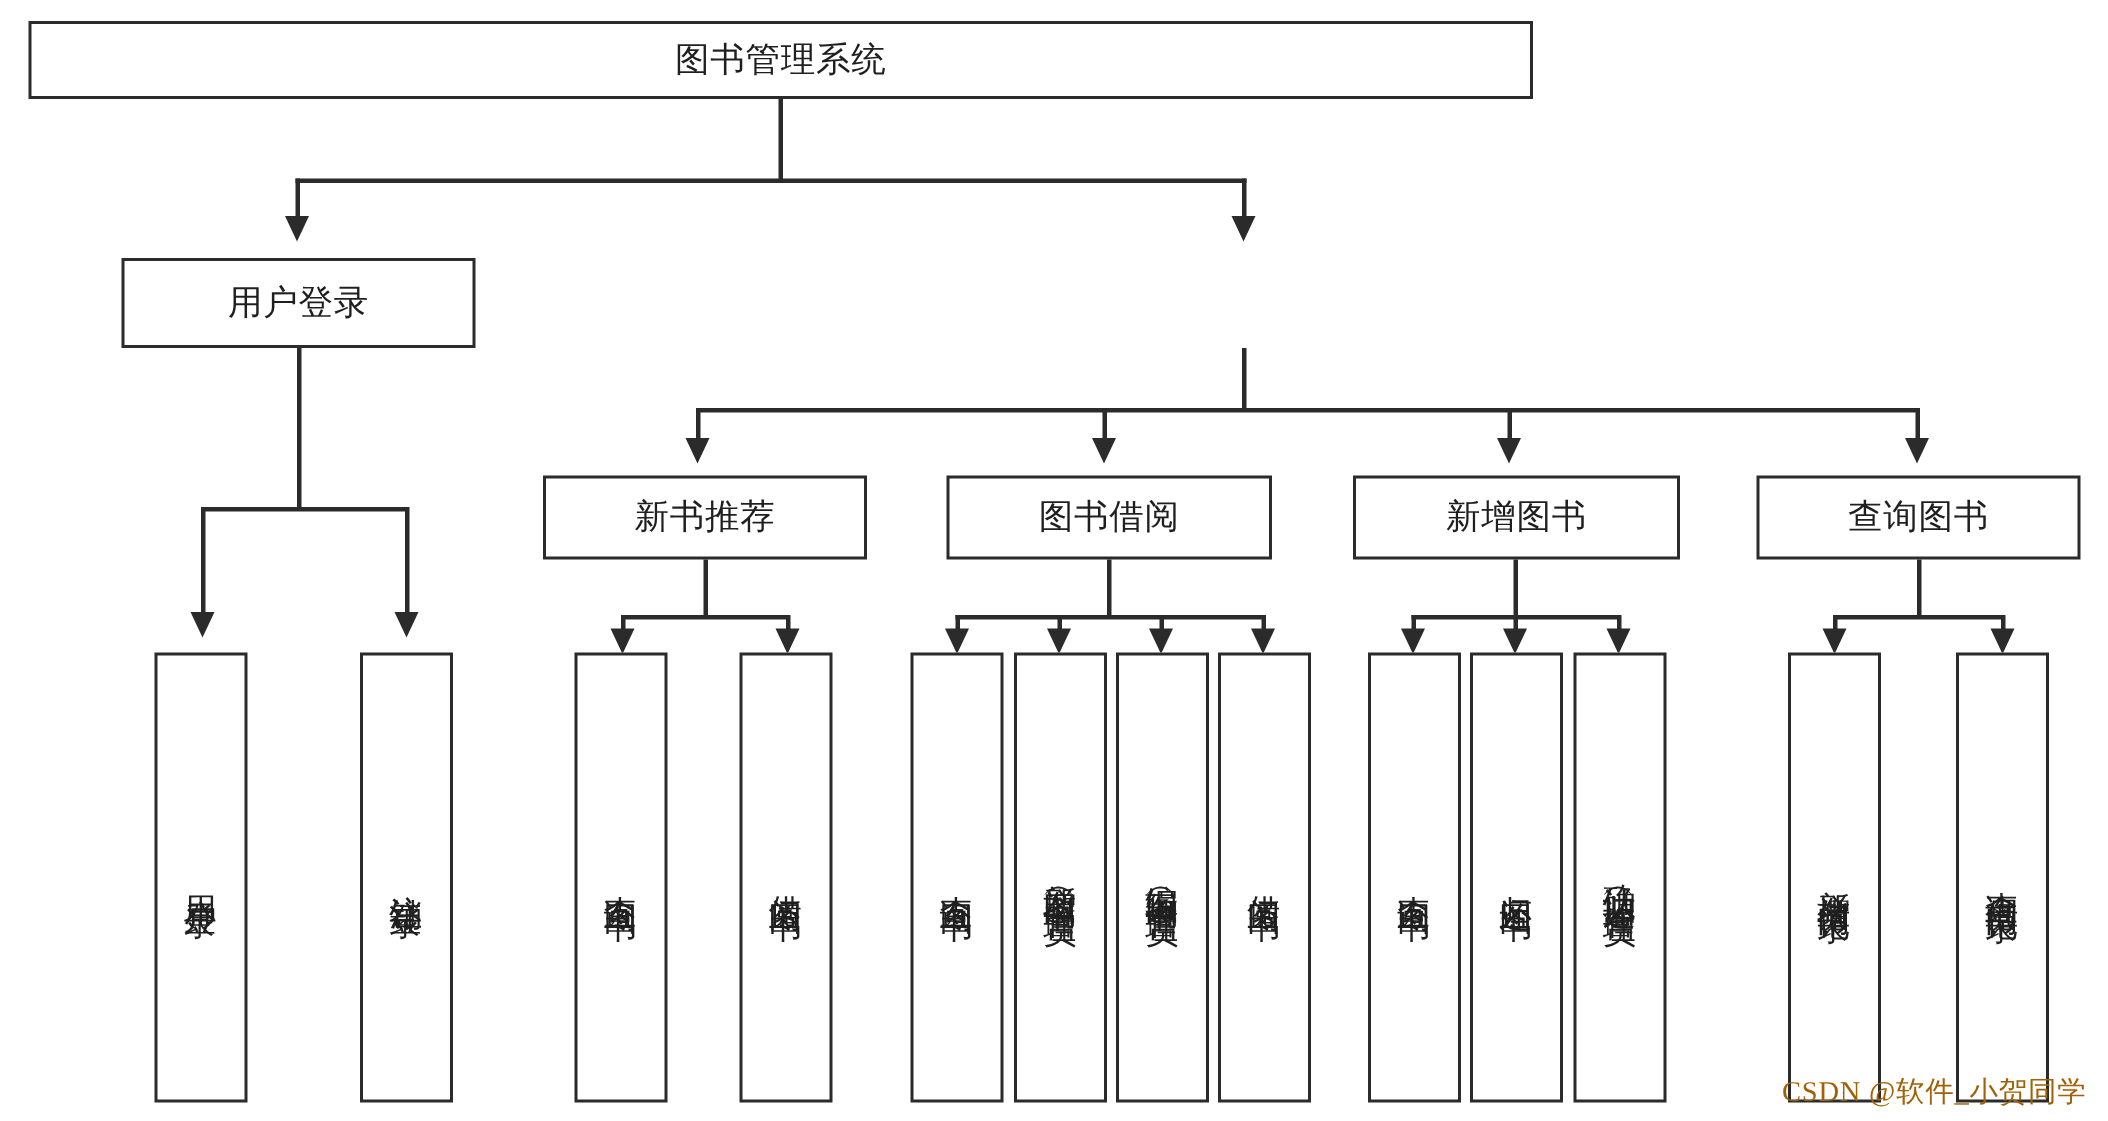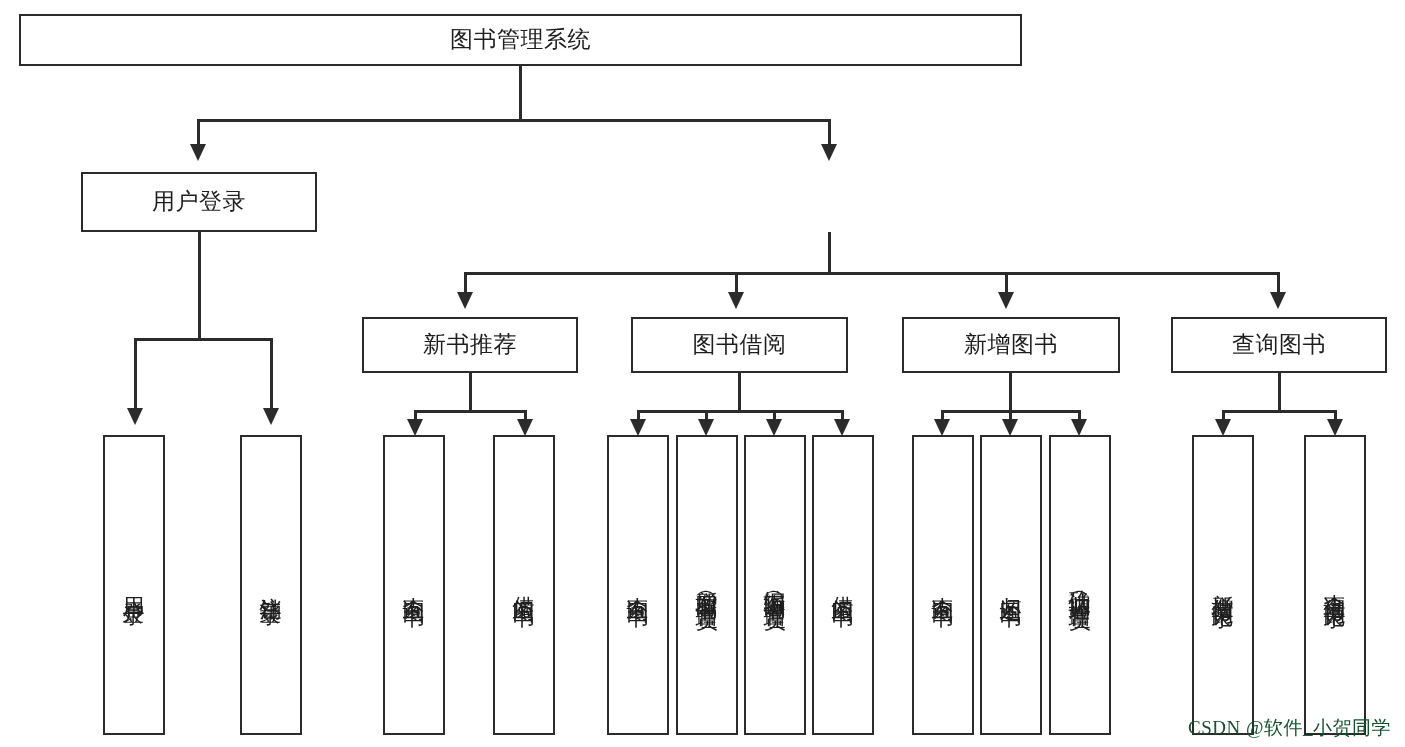--- a/index.html
+++ b/index.html
@@ -68,21 +68,21 @@
     height: 0;
     border-left: 8px solid transparent;
     border-right: 8px solid transparent;
     border-top: 17px solid #2b2b2b;
   }
   .watermark {
     position: absolute;
     right: 14px;
     bottom: 6px;
     font-size: 19px;
-    color: #14532d;
+    color: #a16207;
     white-space: nowrap;
     letter-spacing: 0.5px;
     pointer-events: none;
   }
 </style>
 </head>
 <body>
 
 <div id="canvas">
 

